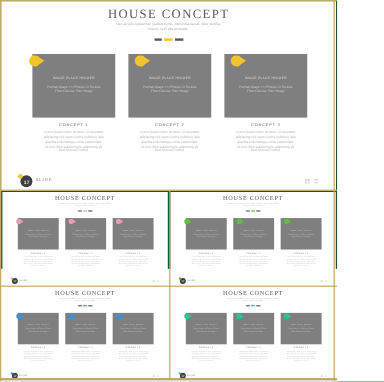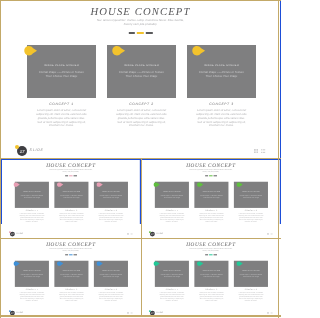--- a/index.html
+++ b/index.html
@@ -1,18 +1,18 @@
 <!DOCTYPE html>
 <html><head>
 <meta charset="utf-8">
 <style>
   html,body{margin:0;padding:0;background:#fff;}
   body{width:281px;height:318px;font-family:"Liberation Sans",sans-serif;overflow:hidden;
        -webkit-font-smoothing:antialiased;text-rendering:geometricPrecision;}
-  .page{position:relative;width:281px;height:224px;background:#1d4ed8;font-style:italic;}
+  .page{position:relative;width:281px;height:224px;background:#14532d;}
 
   
   .ln{position:absolute;background:#c3a968;z-index:5;}
   .ln.h{height:1.4px;left:0;width:281px;}
   .ln.v{width:1.4px;top:0;height:318px;}
 
   
   .slide{position:absolute;width:279px;height:158px;transform-origin:0 0;background:#fff;}
   .s-title{position:absolute;left:0;width:279px;top:6.4px;text-align:center;
        font-family:"Liberation Serif",serif;font-size:10.6px;letter-spacing:1.15px;color:#58585a;

